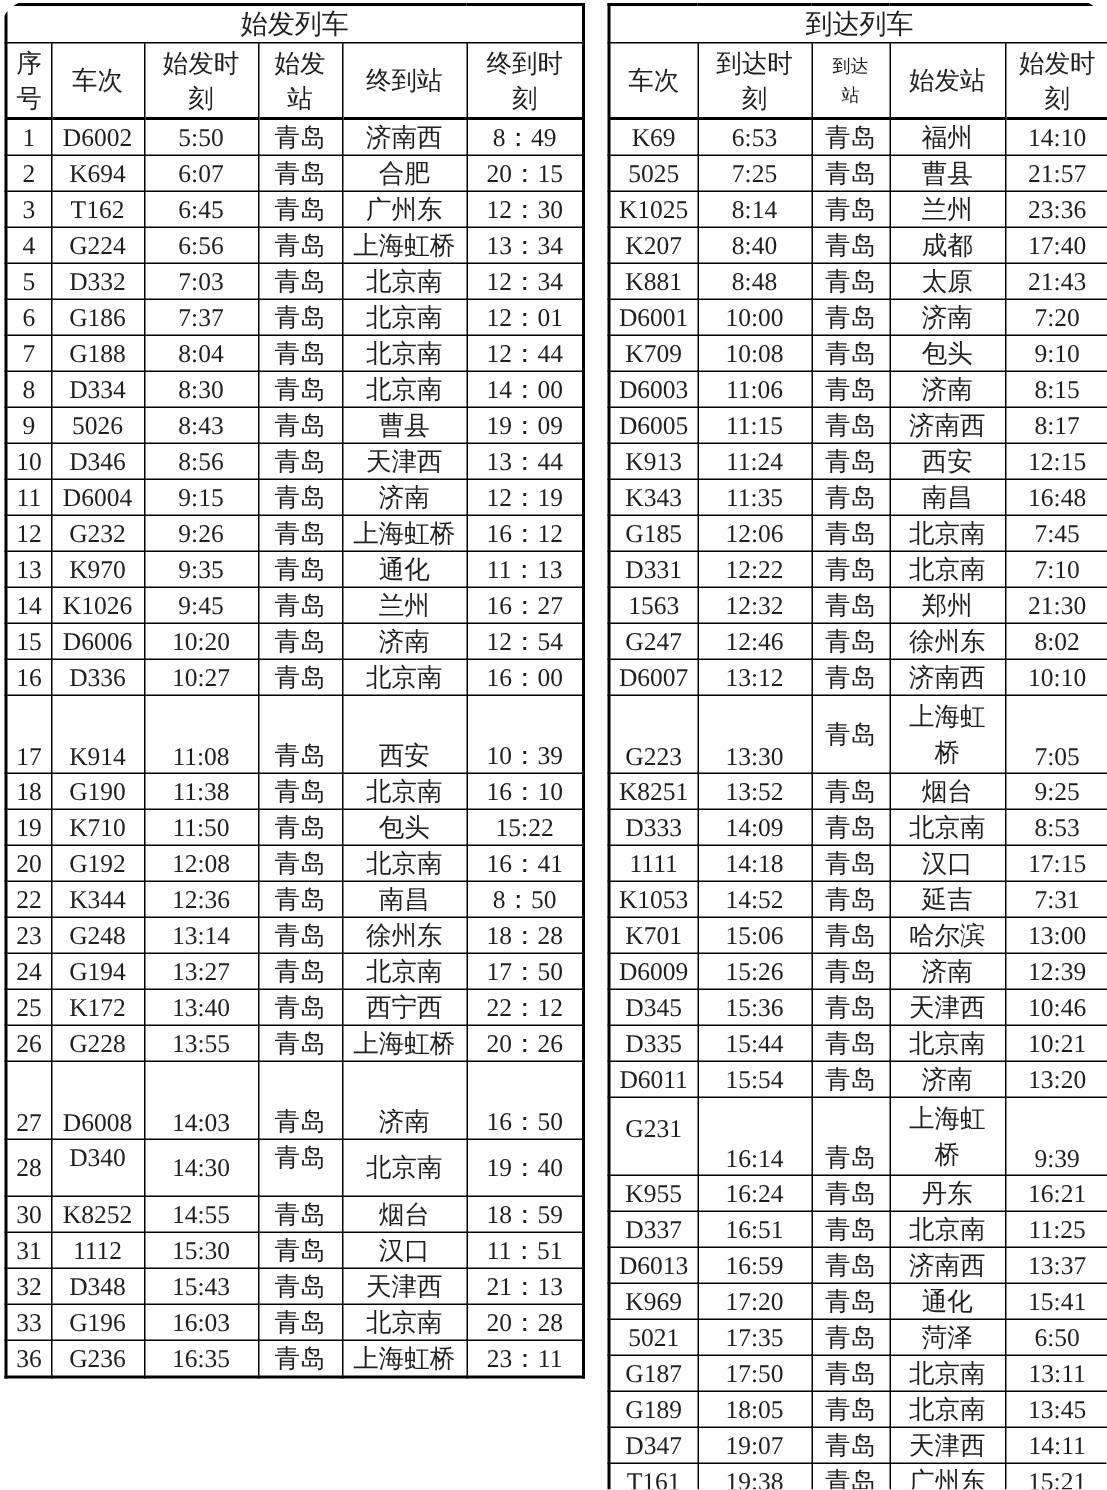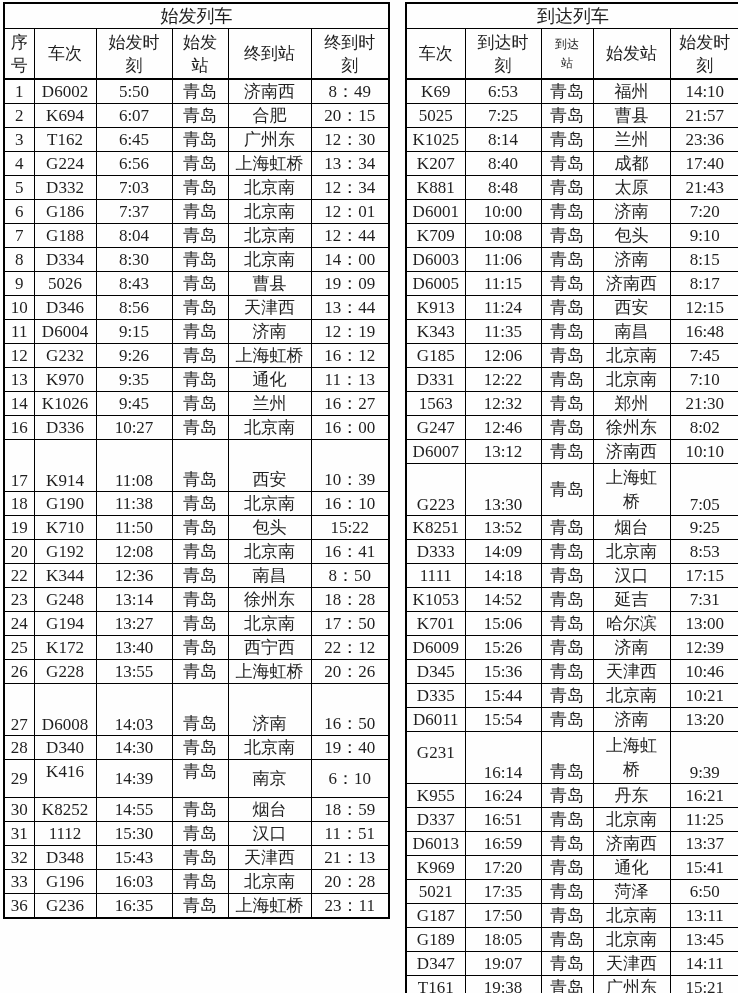--- a/index.html
+++ b/index.html
@@ -10,20 +10,21 @@
   .page {
     width: 738px;
     height: 993px;
     box-sizing: border-box;
     padding: 2px 0 0 3px;
     display: flex;
     align-items: flex-start;
     gap: 15px;
     background: #fefefe;
     overflow: hidden;
+    border-radius: 21px;
   }
   table.tbl {
     border-collapse: collapse;
     table-layout: fixed;
     border: 2px solid #000;
   }
   .tbl th, .tbl td {
     border: 1px solid #000;
     text-align: center;
     vertical-align: middle;
@@ -206,20 +207,28 @@
         </tr>
         <tr>
           <td>14</td>
           <td>K1026</td>
           <td>9:45</td>
           <td>青岛</td>
           <td>兰州</td>
           <td>16：27</td>
         </tr>
         <tr>
+          <td>15</td>
+          <td>D6006</td>
+          <td>10:20</td>
+          <td>青岛</td>
+          <td>济南</td>
+          <td>12：54</td>
+        </tr>
+        <tr>
           <td>16</td>
           <td>D336</td>
           <td>10:27</td>
           <td>青岛</td>
           <td>北京南</td>
           <td>16：00</td>
         </tr>
         <tr class="tall">
           <td>17</td>
           <td>K914</td>
@@ -300,28 +309,20 @@
           <td>济南</td>
           <td>16：50</td>
         </tr>
         <tr>
           <td>28</td>
           <td>D340</td>
           <td>14:30</td>
           <td>青岛</td>
           <td>北京南</td>
           <td>19：40</td>
-        </tr>
-        <tr>
-          <td>29</td>
-          <td>K416</td>
-          <td>14:39</td>
-          <td>青岛</td>
-          <td>南京</td>
-          <td>6：10</td>
         </tr>
         <tr>
           <td>30</td>
           <td>K8252</td>
           <td>14:55</td>
           <td>青岛</td>
           <td>烟台</td>
           <td>18：59</td>
         </tr>
         <tr>

